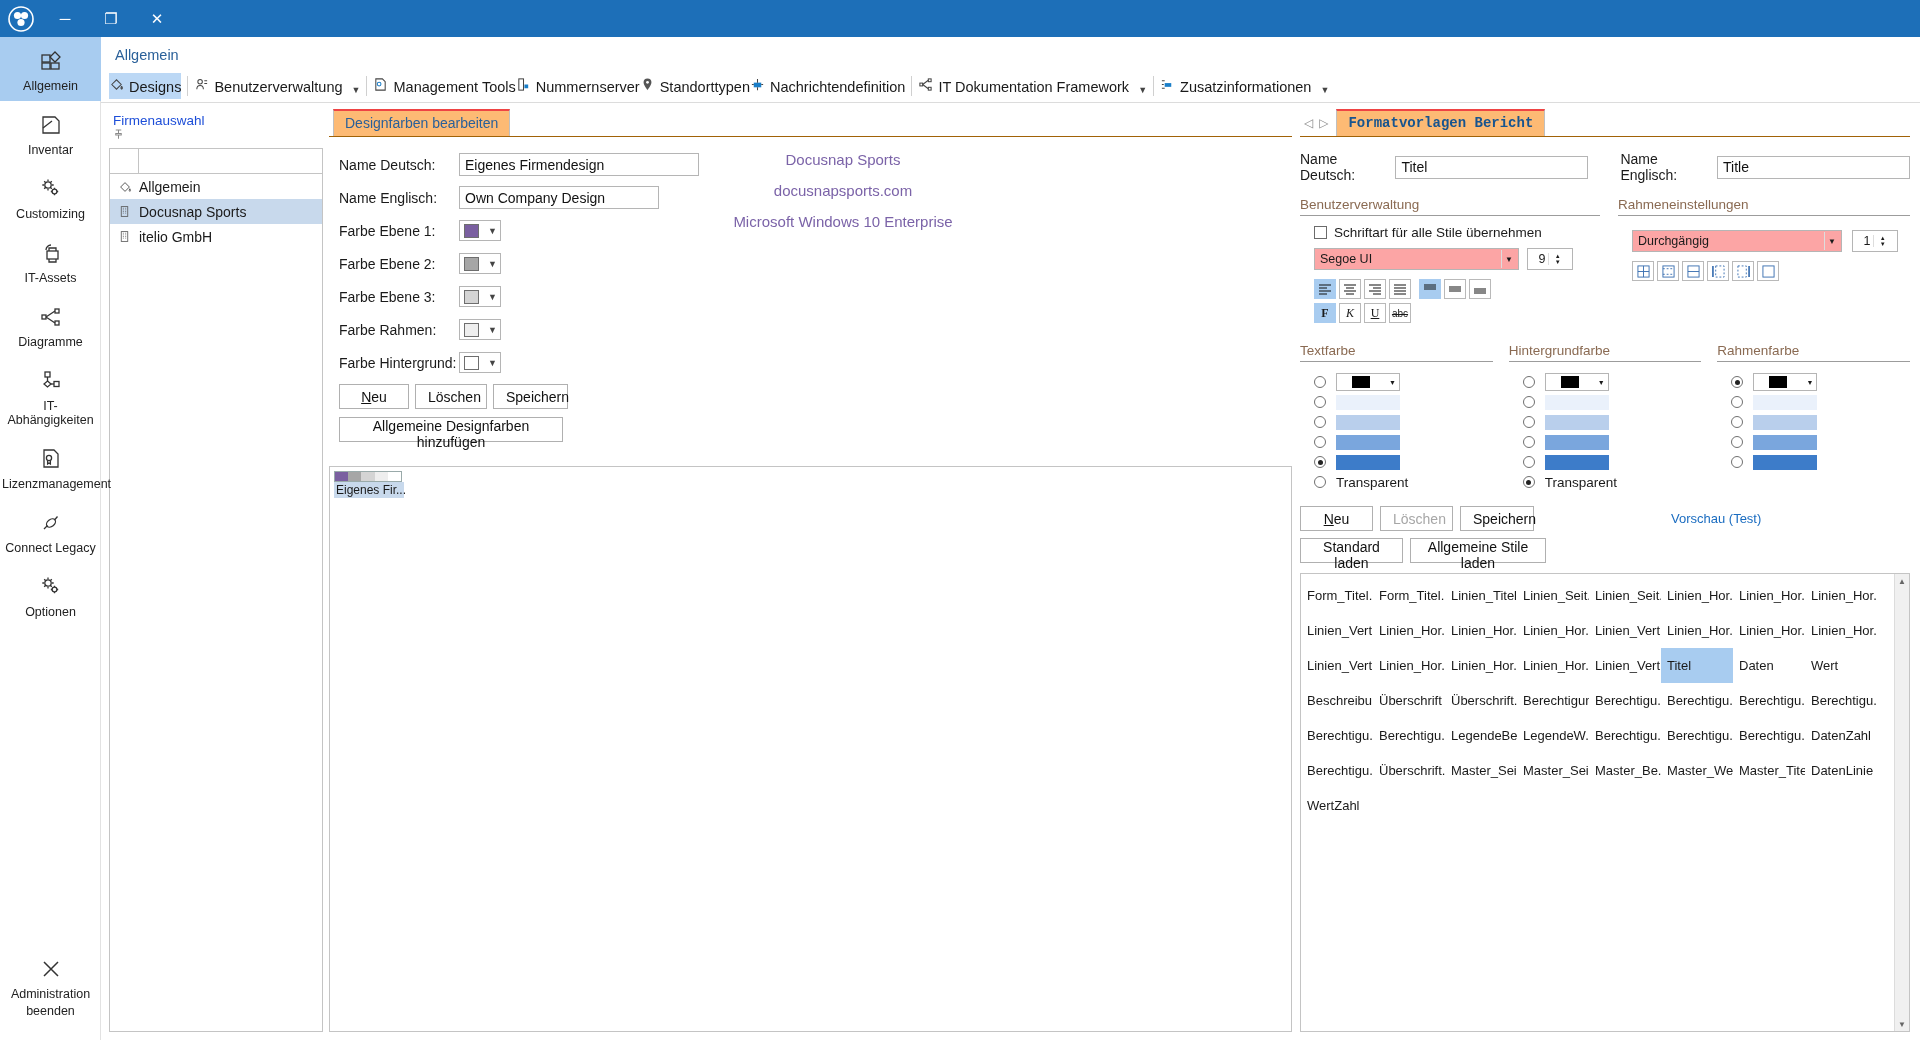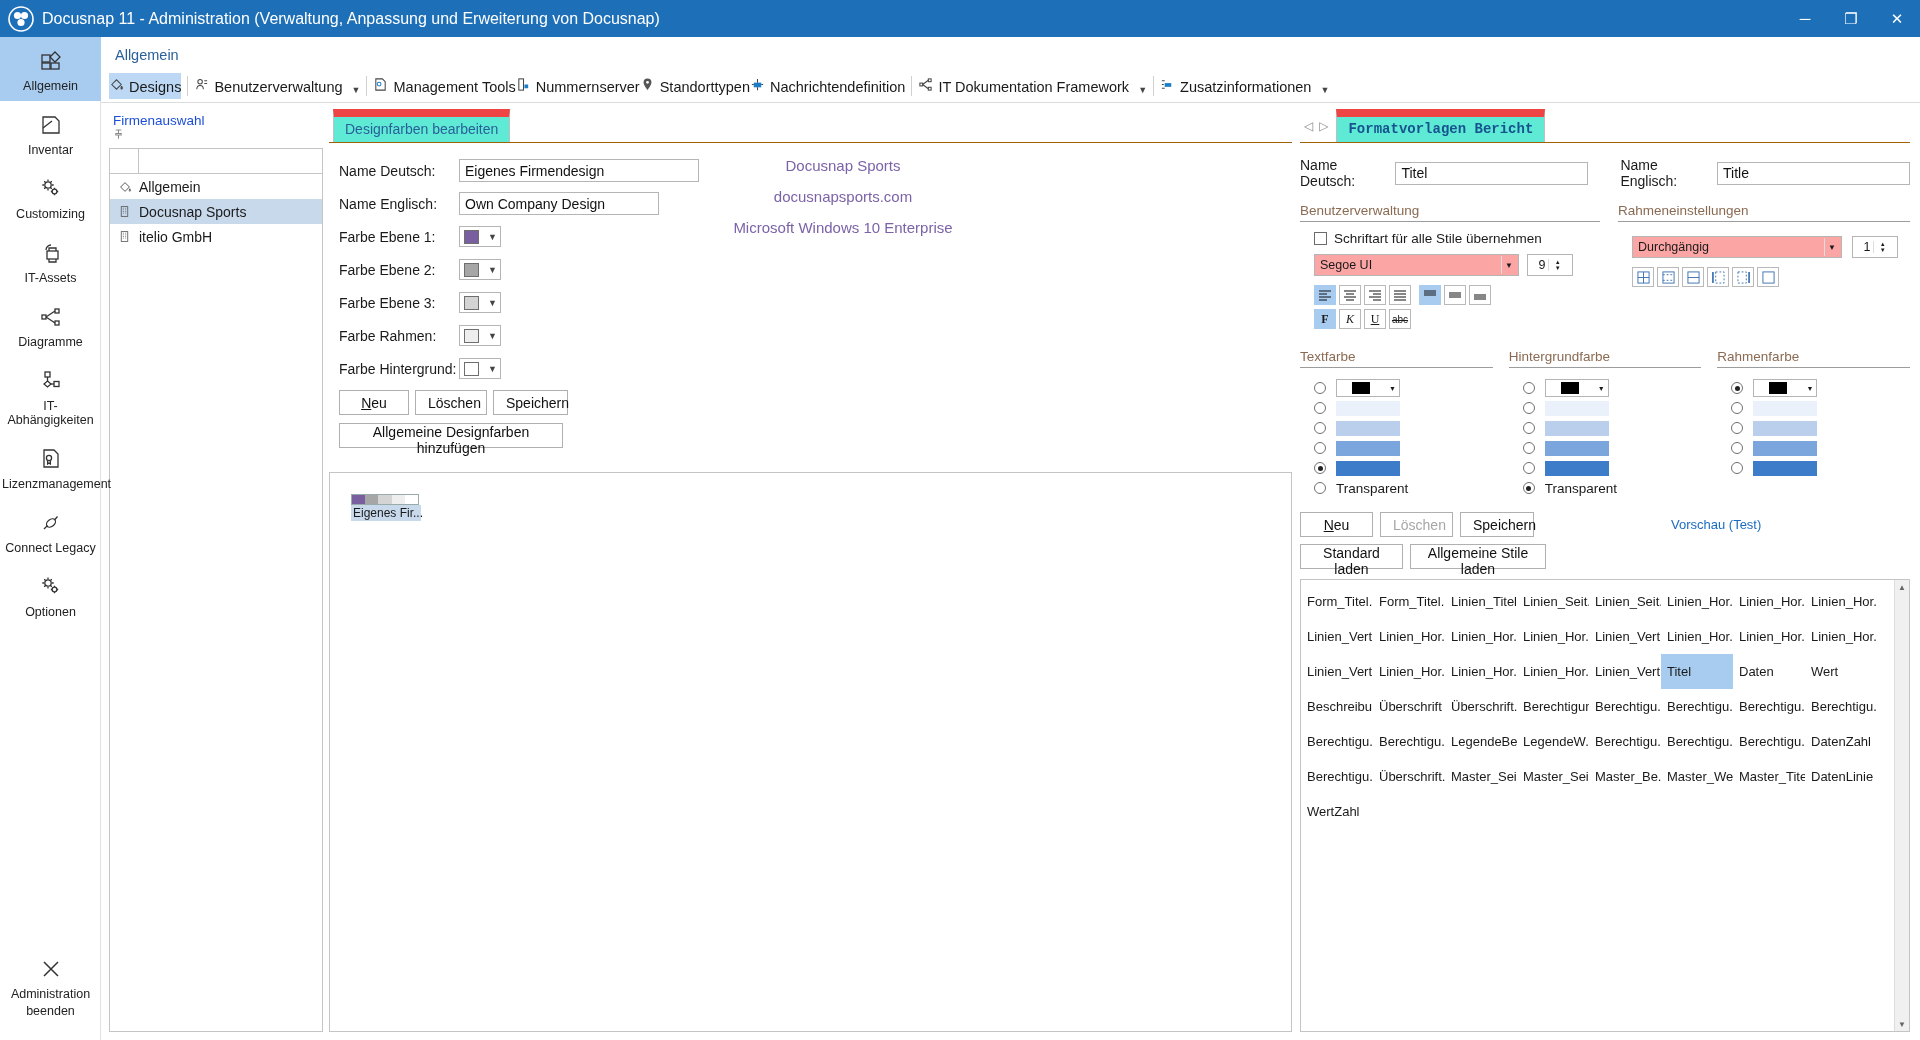--- a/index.html
+++ b/index.html
@@ -75,22 +75,22 @@
     height: 25px; display: flex; align-items: center;
     font-size: 14px; cursor: default;
   }
   .grid-row.sel { background: #c8d9ec; }
   .grid-row .ico { width: 29px; display: flex; align-items: center; justify-content: center; }
 
   
   .pane-mid { flex: 1 1 auto; min-width: 0; padding: 0 8px 8px 0; display: flex; flex-direction: column; }
   .tabstrip { display: flex; align-items: center; padding-left: 4px; }
   .tab {
-    border: 1px solid #bfbfbf; border-bottom: none; border-top: 8px solid #ef4444;
-    background: #5eead4; padding: 4px 11px 5px; font-size: 14px; color: #2a6099; cursor: default;
+    border: 1px solid #bfbfbf; border-bottom: none; border-top: 2px solid #ef4444;
+    background: #fdba74; padding: 4px 11px 5px; font-size: 14px; color: #2a6099; cursor: default;
   }
   .tab.dark { color: #17548f; font-weight: bold; font-family: Liberation Mono, monospace; }
   .navarrows { display: flex; gap: 6px; margin-right: 8px; color: #8b8b8b; font-size: 12px; }
   .panel-body { border-top: 1px solid #a16207; padding: 14px 0 0 0; flex: 1 1 auto; display: flex; flex-direction: column; min-height: 0; }
 
   .form-row { display: flex; align-items: center; height: 27px; margin-bottom: 6px; }
   .form-lbl { width: 120px; font-size: 14px; }
   .txt {
     border: 1px solid #b5b5b5; height: 23px; padding: 0 5px;
     font-family: "Liberation Sans", sans-serif; font-size: 14px; background: #fff; color: #111;
@@ -107,21 +107,21 @@
   }
   .btn.disabled { color: #a6a6a6; }
   .btn u { text-decoration: underline; }
 
   .preview-col { padding-left: 18px; width: 250px; flex: 0 0 250px; }
   .pv-line { color: #7b63a8; font-size: 15px; text-align: center; margin-bottom: 14px; }
   .pv-tbl { margin: 6px 0 0 16px; }
   .pv-th { font-size: 12px; font-weight: bold; border-bottom: 2px solid #b9b9b9; padding-bottom: 2px; width: 200px; }
   .pv-td { font-size: 12px; padding-top: 2px; }
 
-  .designlist { border: 1px solid #c4c4c4; flex: 1 1 auto; margin-top: 16px; padding: 21px; min-height: 0; }
+  .designlist { border: 1px solid #c4c4c4; flex: 1 1 auto; margin-top: 16px; padding: 4px; min-height: 0; }
   .design-card { width: 70px; }
   .design-strip { display: flex; height: 11px; border: 1px solid #9aa; width: 68px; }
   .design-name { background: #c8d9ec; font-size: 12px; padding: 1px 2px; white-space: nowrap; }
 
   
   .pane-right { width: 620px; flex: 0 0 620px; padding: 0 10px 8px 0; display: flex; flex-direction: column; min-height: 0; }
   .grp-title { color: #8a6a52; font-size: 13.5px; border-bottom: 1px solid #9c9c9c; padding-bottom: 3px; }
   .chk { width: 13px; height: 13px; border: 1px solid #6b6b6b; display: inline-block; background: #fff; }
   .sel-box {
     border: 1px solid #b5b5b5; height: 22px; background: #fca5a5; display: flex;
@@ -157,21 +157,20 @@
 
 <div class="titlebar">
   <span class="tb-logo">
     <svg viewBox="0 0 26 26" width="26" height="26">
         <circle cx="13" cy="13" r="12" fill="none" stroke="#fff" stroke-width="1.6"></circle>
         <circle cx="9.5" cy="9.5" r="3.6" fill="#fff"></circle>
         <circle cx="16.5" cy="9.5" r="3.6" fill="#fff"></circle>
         <circle cx="13" cy="16.5" r="3.6" fill="#fff"></circle>
       </svg>
   </span>
-  <span class="tb-title">Docusnap 11 - Administration (Verwaltung, Anpassung und Erweiterung von Docusnap)</span>
   <span class="tb-buttons">
     <span class="tb-btn">─</span>
     <span class="tb-btn">❐</span>
     <span class="tb-btn close">✕</span>
   </span>
 </div>
 
 <div class="body-wrap">
 
   <div class="navbar">

